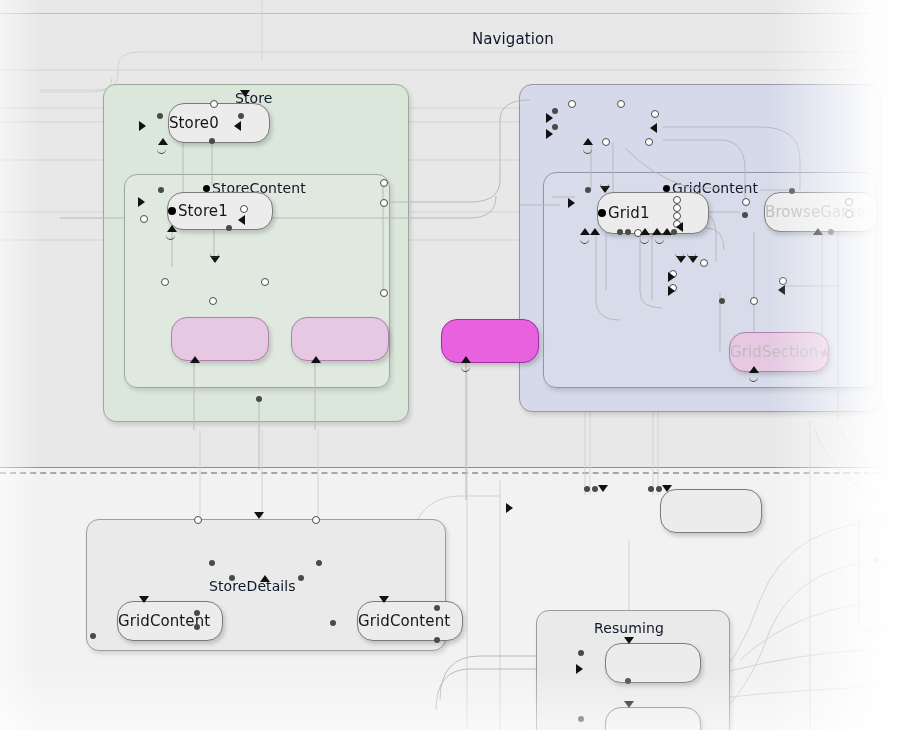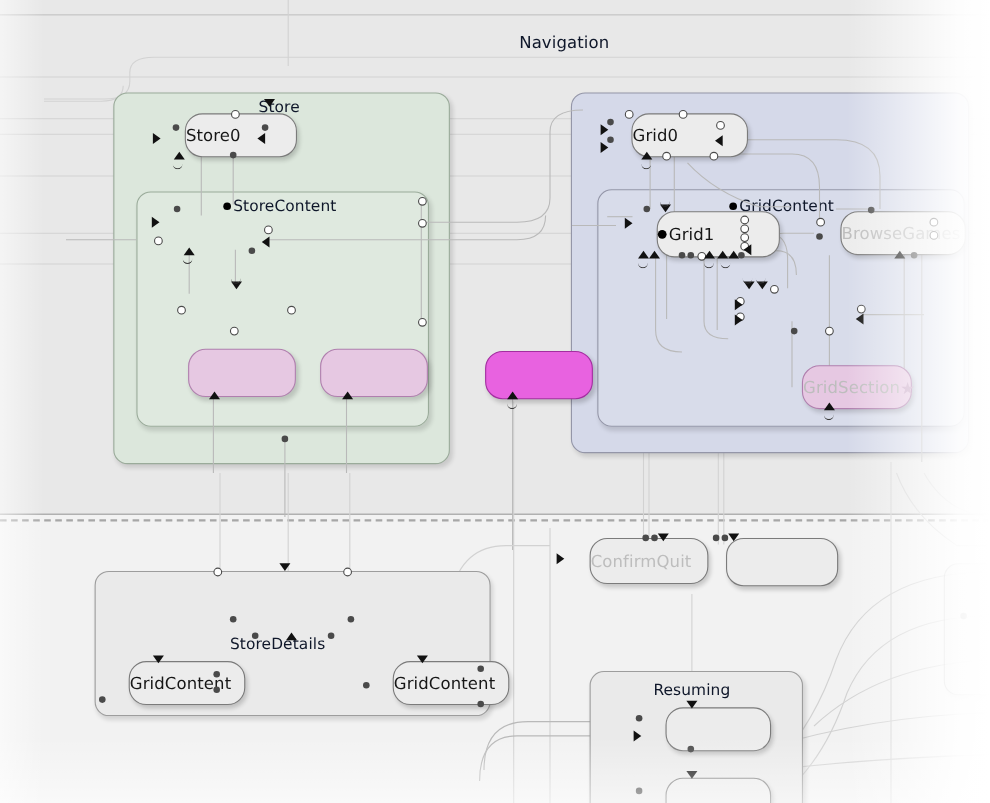--- a/index.html
+++ b/index.html
@@ -217,20 +217,23 @@
   <div class="port hollow" style="left:210px;top:100px;"></div>
   <div class="port solid" style="left:157px;top:113px;"></div>
   <div class="port solid" style="left:238px;top:113px;"></div>
   <div class="port solid" style="left:209px;top:138px;"></div>
   <div class="arrow right" style="left:139px;top:121px;"></div>
   <div class="arrow left" style="left:234px;top:121px;"></div>
   <div class="arrow up" style="left:158px;top:138px;"></div>
   <div class="caret" style="left:157px;top:148px;"></div>
   <div class="arrow down" style="left:240px;top:90px;"></div>
 
+  <div class="node" style="left:143px;top:192px;width:104px;height:36px;">
+    <span class="lbl"><span class="bul"></span><span>Store1</span></span>
+  </div>
   <div class="port solid" style="left:158px;top:187px;"></div>
   <div class="port hollow" style="left:240px;top:205px;"></div>
   <div class="port hollow" style="left:140px;top:215px;"></div>
   <div class="port solid" style="left:226px;top:225px;"></div>
   <div class="arrow right" style="left:138px;top:197px;"></div>
   <div class="arrow left" style="left:238px;top:215px;"></div>
   <div class="arrow up" style="left:167px;top:225px;"></div>
   <div class="caret" style="left:166px;top:234px;"></div>
 
   <div class="port hollow" style="left:161px;top:278px;"></div>
@@ -251,23 +254,20 @@
     <span class="lbl"></span>
   </div>
   <div class="arrow up" style="left:311px;top:356px;"></div>
 
   <div class="node magenta" style="left:417px;top:319px;width:96px;height:42px;">
     <span class="lbl"></span>
   </div>
   <div class="arrow up" style="left:461px;top:356px;"></div>
   <div class="caret" style="left:461px;top:366px;"></div>
 
-  <div class="node" style="left:550px;top:103px;width:104px;height:38px;">
-    <span class="lbl">Grid0</span>
-  </div>
   <div class="port hollow" style="left:568px;top:100px;"></div>
   <div class="port hollow" style="left:617px;top:100px;"></div>
   <div class="port hollow" style="left:651px;top:110px;"></div>
   <div class="port hollow" style="left:645px;top:138px;"></div>
   <div class="port hollow" style="left:602px;top:138px;"></div>
   <div class="port solid" style="left:552px;top:108px;"></div>
   <div class="port solid" style="left:552px;top:124px;"></div>
   <div class="arrow right" style="left:546px;top:113px;"></div>
   <div class="arrow right" style="left:546px;top:129px;"></div>
   <div class="arrow left" style="left:650px;top:123px;"></div>
@@ -352,23 +352,20 @@
   <div class="port solid" style="left:90px;top:633px;"></div>
 
   <div class="node" style="left:333px;top:601px;width:104px;height:38px;">
     <span class="lbl">GridContent</span>
   </div>
   <div class="arrow down" style="left:379px;top:596px;"></div>
   <div class="port solid" style="left:330px;top:620px;"></div>
   <div class="port solid" style="left:434px;top:605px;"></div>
   <div class="port solid" style="left:434px;top:637px;"></div>
 
-  <div class="node faded" style="left:512px;top:489px;width:106px;height:40px;">
-    <span class="lbl">ConfirmQuit</span>
-  </div>
   <div class="arrow right" style="left:506px;top:503px;"></div>
   <div class="port solid" style="left:584px;top:486px;"></div>
   <div class="port solid" style="left:592px;top:486px;"></div>
   <div class="arrow down" style="left:598px;top:485px;"></div>
 
   <div class="node blank" style="left:636px;top:489px;width:100px;height:42px;">
     
   </div>
   <div class="port solid" style="left:648px;top:486px;"></div>
   <div class="port solid" style="left:656px;top:486px;"></div>

